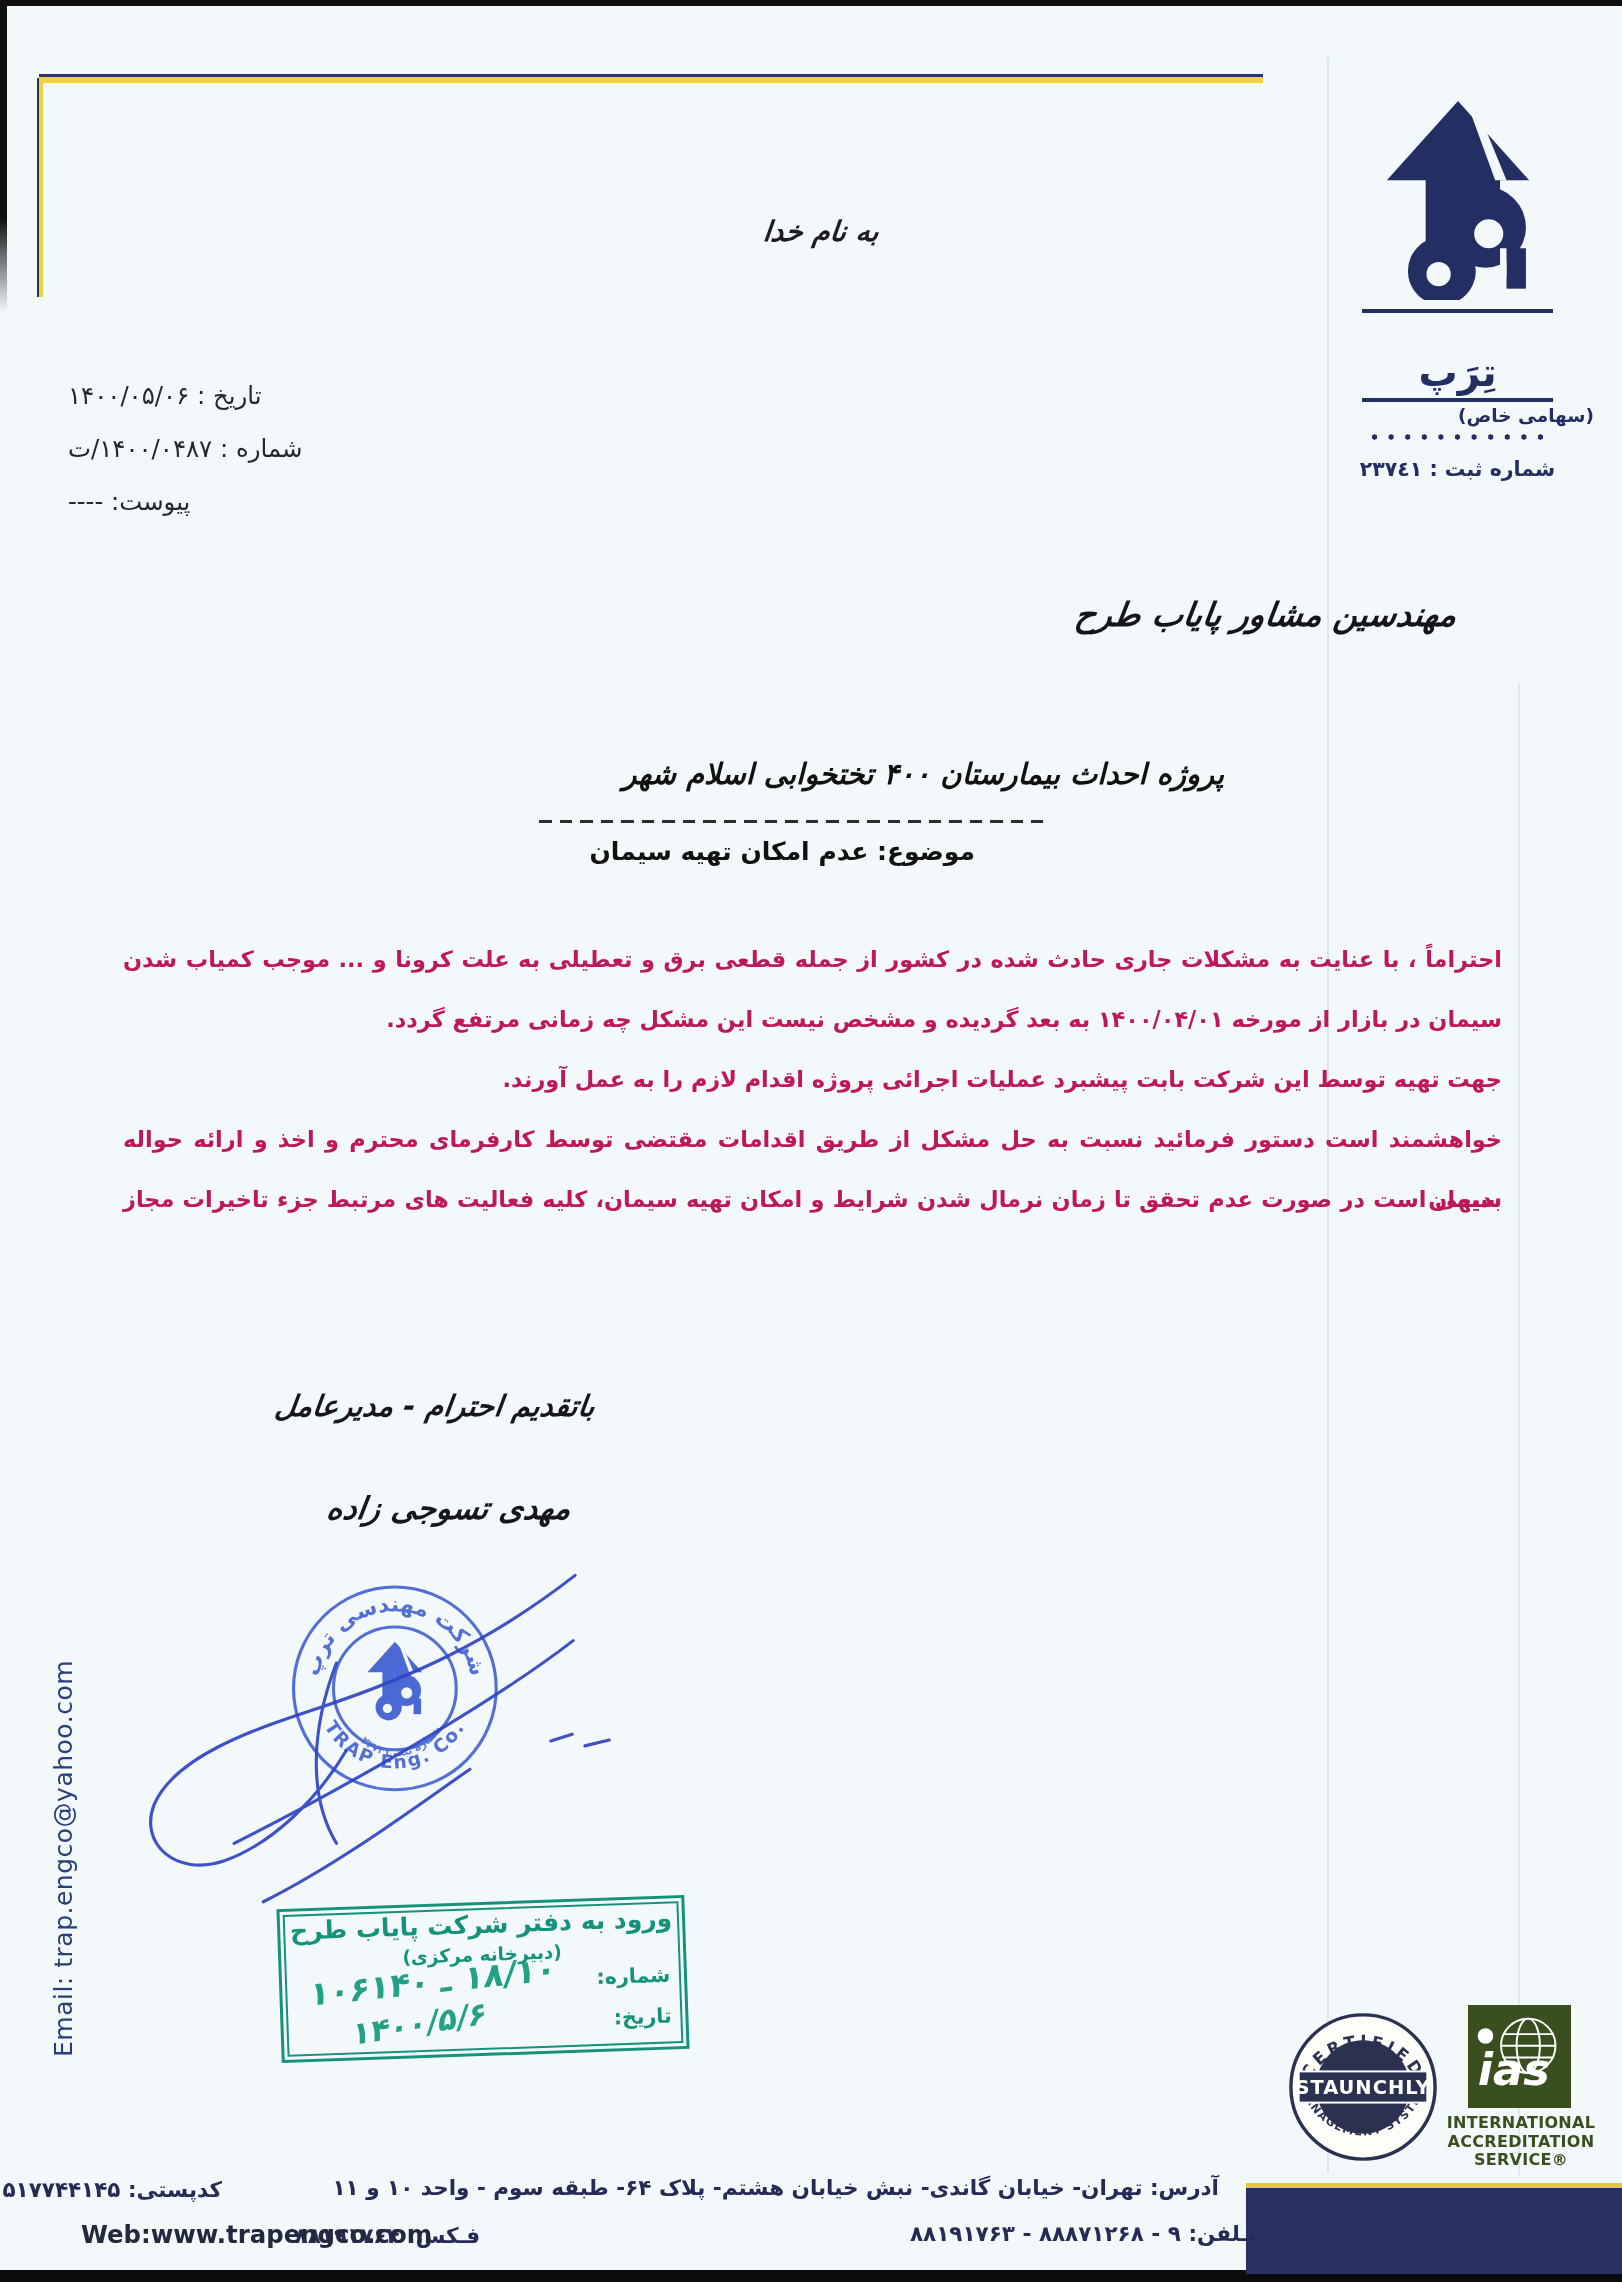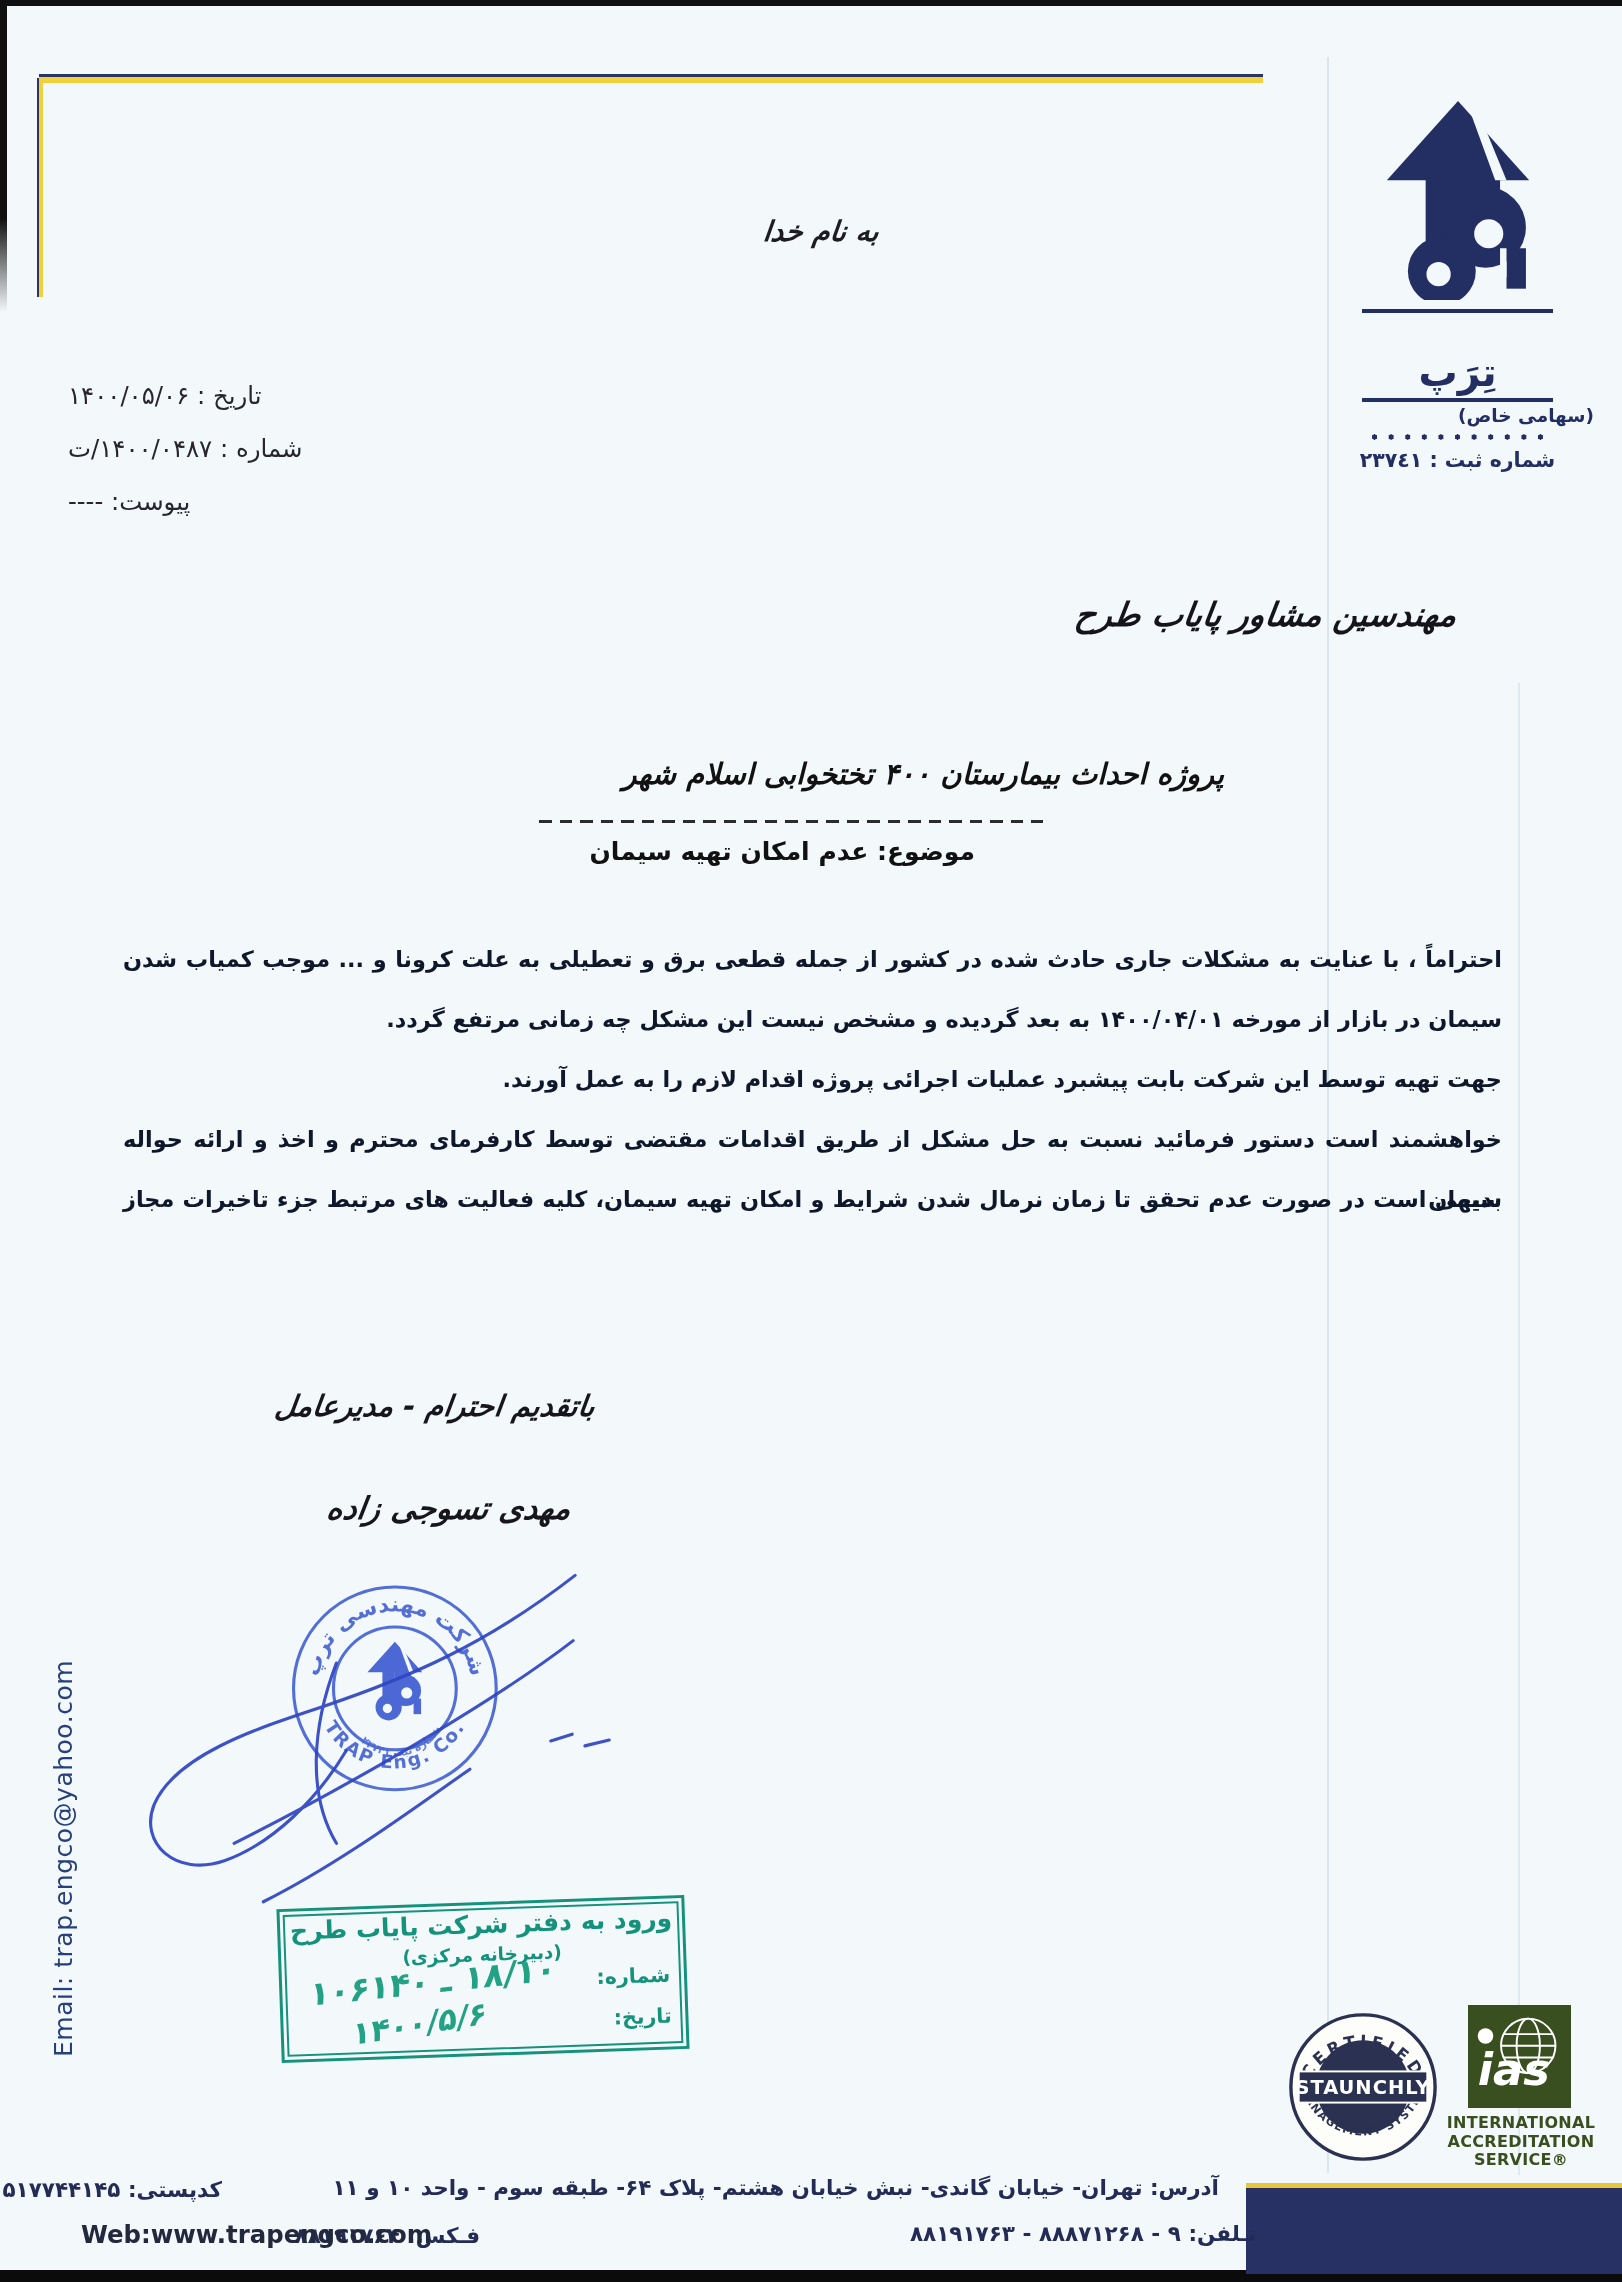--- a/index.html
+++ b/index.html
@@ -22,36 +22,36 @@
   .bismillah{left:733px;top:215px;width:176px;text-align:center;font-size:28px;
              font-style:italic;font-weight:bold;color:#1c1c22;transform:skewX(-6deg);}
   
   .logoblock{left:1321px;top:93px;width:273px;text-align:center;}
   .logoblock .rule{width:191px;height:3.9px;background:#232f63;margin:4.9px auto 3.9px;}
   .co-name{font-size:39px;font-weight:bold;color:#232f63;line-height:41px;margin-top:39px;}
   .co-type{font-size:18.5px;font-weight:bold;color:#232f63;margin-top:2.9px;text-align:right;}
   .dots{width:191px;height:9.8px;margin:5.9px auto 2px;
         background-image:radial-gradient(circle,#232f63 0 2.5px,transparent 2.7px);
         background-size:16.6px 9.8px;background-repeat:repeat-x;background-position:center;}
-  .reg{font-size:20.5px;font-weight:bold;color:#232f63;margin-top:6px;}
+  .reg{font-size:20.5px;font-weight:bold;color:#232f63;margin-top:15px;}
   
   .meta{right:1233px;top:369px;width:322px;direction:rtl;text-align:left;
         font-size:24.4px;color:#26262c;line-height:53px;white-space:nowrap;}
   
   .recipient{right:166px;top:595px;font-size:33px;font-weight:bold;font-style:italic;
              color:#14141a;white-space:nowrap;transform:skewX(-8deg);}
   
   .project{right:399px;top:743px;font-size:29px;font-weight:bold;font-style:italic;
            color:#111;white-space:nowrap;direction:rtl;margin-top:14px;}
   .dashline{left:539px;top:820px;width:504px;height:2.9px;
             background:repeating-linear-gradient(90deg,#2b2b2b 0 12.7px,transparent 12.7px 20.5px);}
   .subject{right:648px;top:837px;font-size:25px;font-weight:bold;color:#111;
            white-space:nowrap;direction:rtl;}
   
-  .bodytext{left:123px;top:929px;width:1379px;direction:rtl;color:#0f172a;
+  .bodytext{left:123px;top:929px;width:1379px;direction:rtl;color:#be185d;
             font-size:22.4px;font-weight:bold;}
   .bodytext .bl{line-height:60px;height:60px;text-align:right;white-space:nowrap;}
   .bodytext .jl{text-align:justify;text-align-last:justify;white-space:normal;}
   
   .salute{right:1028px;top:1389px;font-size:29px;font-weight:bold;font-style:italic;
           color:#16161c;white-space:nowrap;transform:skewX(-7deg);}
   .signer{right:1052px;top:1490px;font-size:31px;font-weight:bold;font-style:italic;
           color:#16161c;white-space:nowrap;transform:skewX(-8deg);}
   
   .gstamp{left:279px;top:1902px;width:402px;height:148px;border:3.9px solid #15927c;

